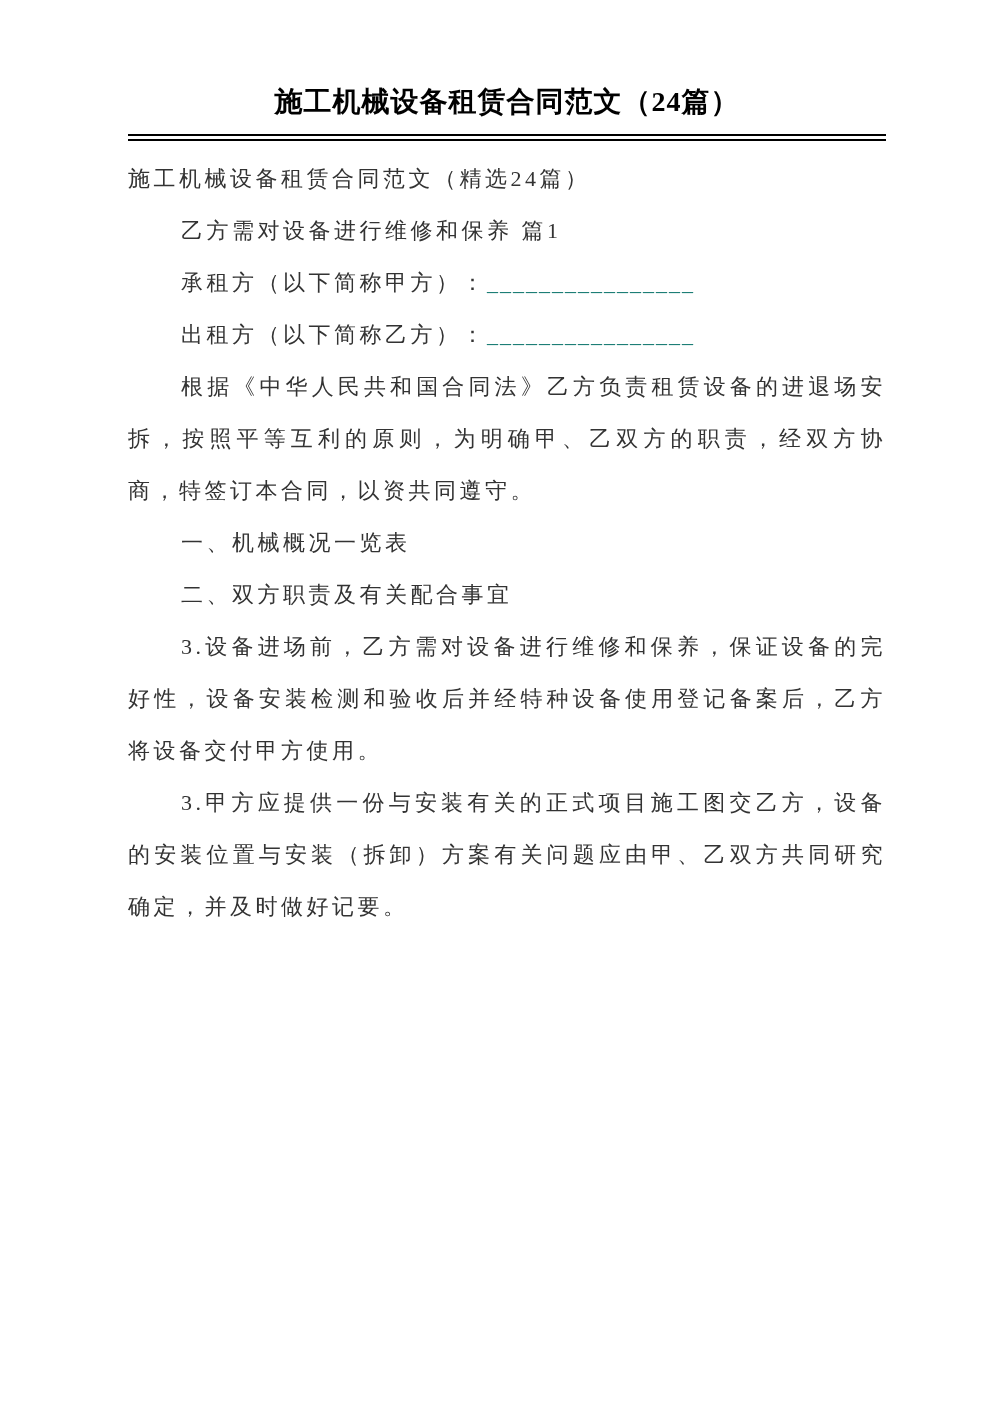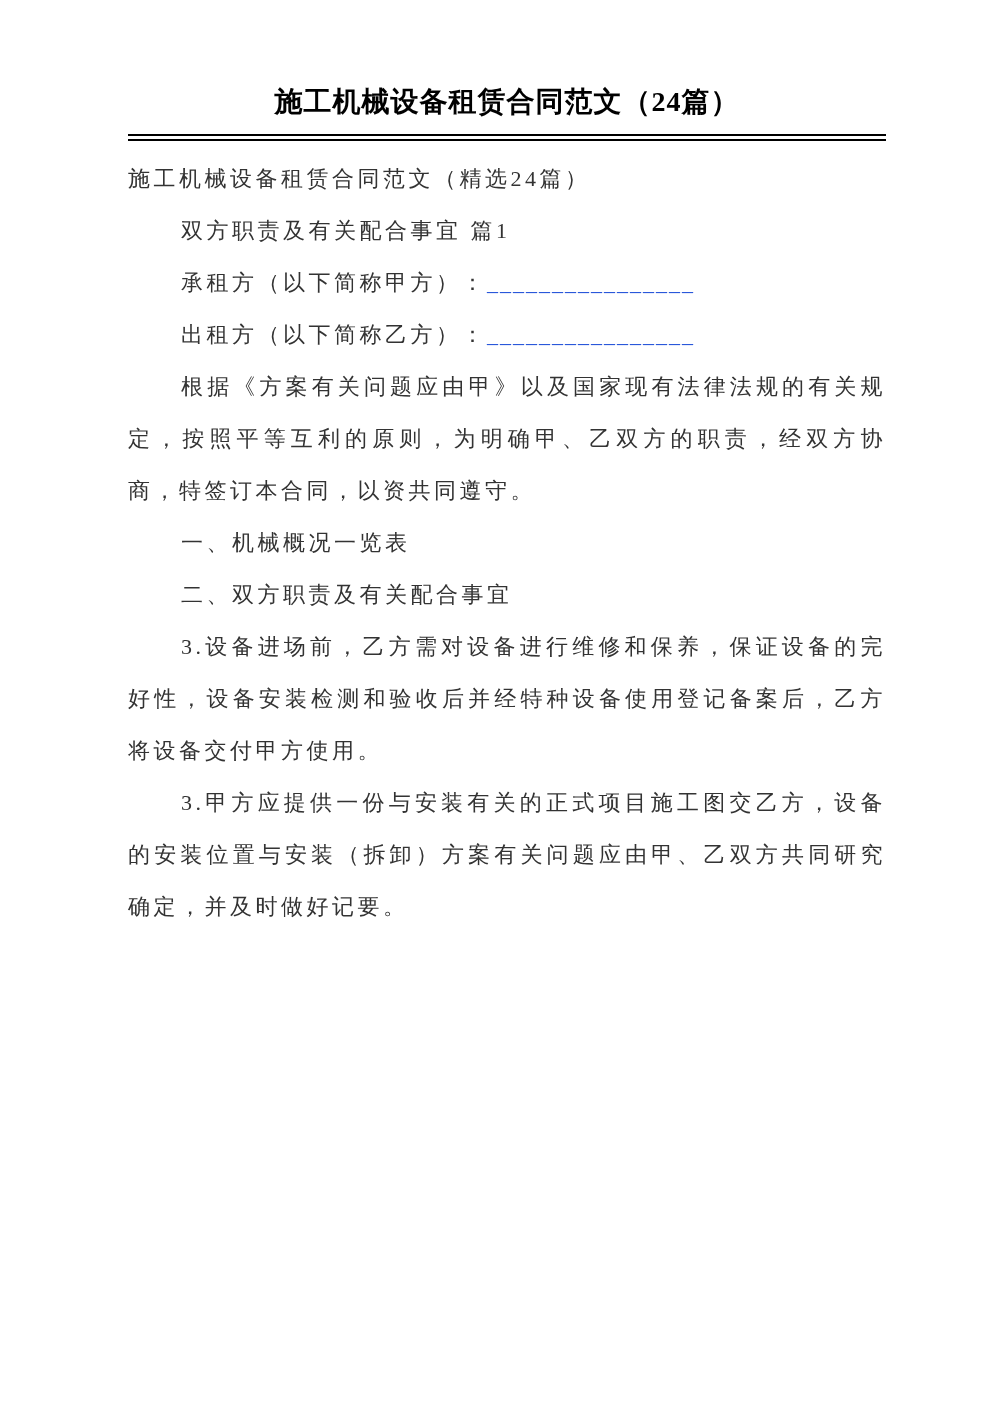--- a/index.html
+++ b/index.html
@@ -41,45 +41,45 @@
     color: #333333;
     letter-spacing: 3.5px;
     line-height: 52px;
     text-align: justify;
     text-justify: inter-ideograph;
   }
   .ind {
     text-indent: 53px;
   }
   .blank {
-    color: #1d4ed8;
+    color: #0f766e;
     letter-spacing: 2px;
     white-space: nowrap;
   }
 </style>
 </head>
 <body>
 
 <div class="page">
 
   <h1 class="title">施工机械设备租赁合同范文（24篇）</h1>
 
   <div class="divider"></div>
 
   <div class="doc-body">
 
     <p class="para">施工机械设备租赁合同范文（精选24篇）</p>
 
-    <p class="para ind">双方职责及有关配合事宜 篇1</p>
+    <p class="para ind">乙方需对设备进行维修和保养 篇1</p>
 
     <p class="para ind"><span>承租方（以下简称甲方）：</span><span class="blank">________________</span></p>
 
     <p class="para ind"><span>出租方（以下简称乙方）：</span><span class="blank">________________</span></p>
 
-    <p class="para ind">根据《方案有关问题应由甲》以及国家现有法律法规的有关规定，按照平等互利的原则，为明确甲、乙双方的职责，经双方协商，特签订本合同，以资共同遵守。</p>
+    <p class="para ind">根据《中华人民共和国合同法》乙方负责租赁设备的进退场安拆，按照平等互利的原则，为明确甲、乙双方的职责，经双方协商，特签订本合同，以资共同遵守。</p>
 
     <p class="para ind">一、机械概况一览表</p>
 
     <p class="para ind">二、双方职责及有关配合事宜</p>
 
 
     <p class="para ind">3.设备进场前，乙方需对设备进行维修和保养，保证设备的完好性，设备安装检测和验收后并经特种设备使用登记备案后，乙方将设备交付甲方使用。</p>
 
     <p class="para ind">3.甲方应提供一份与安装有关的正式项目施工图交乙方，设备的安装位置与安装（拆卸）方案有关问题应由甲、乙双方共同研究确定，并及时做好记要。</p>
 

